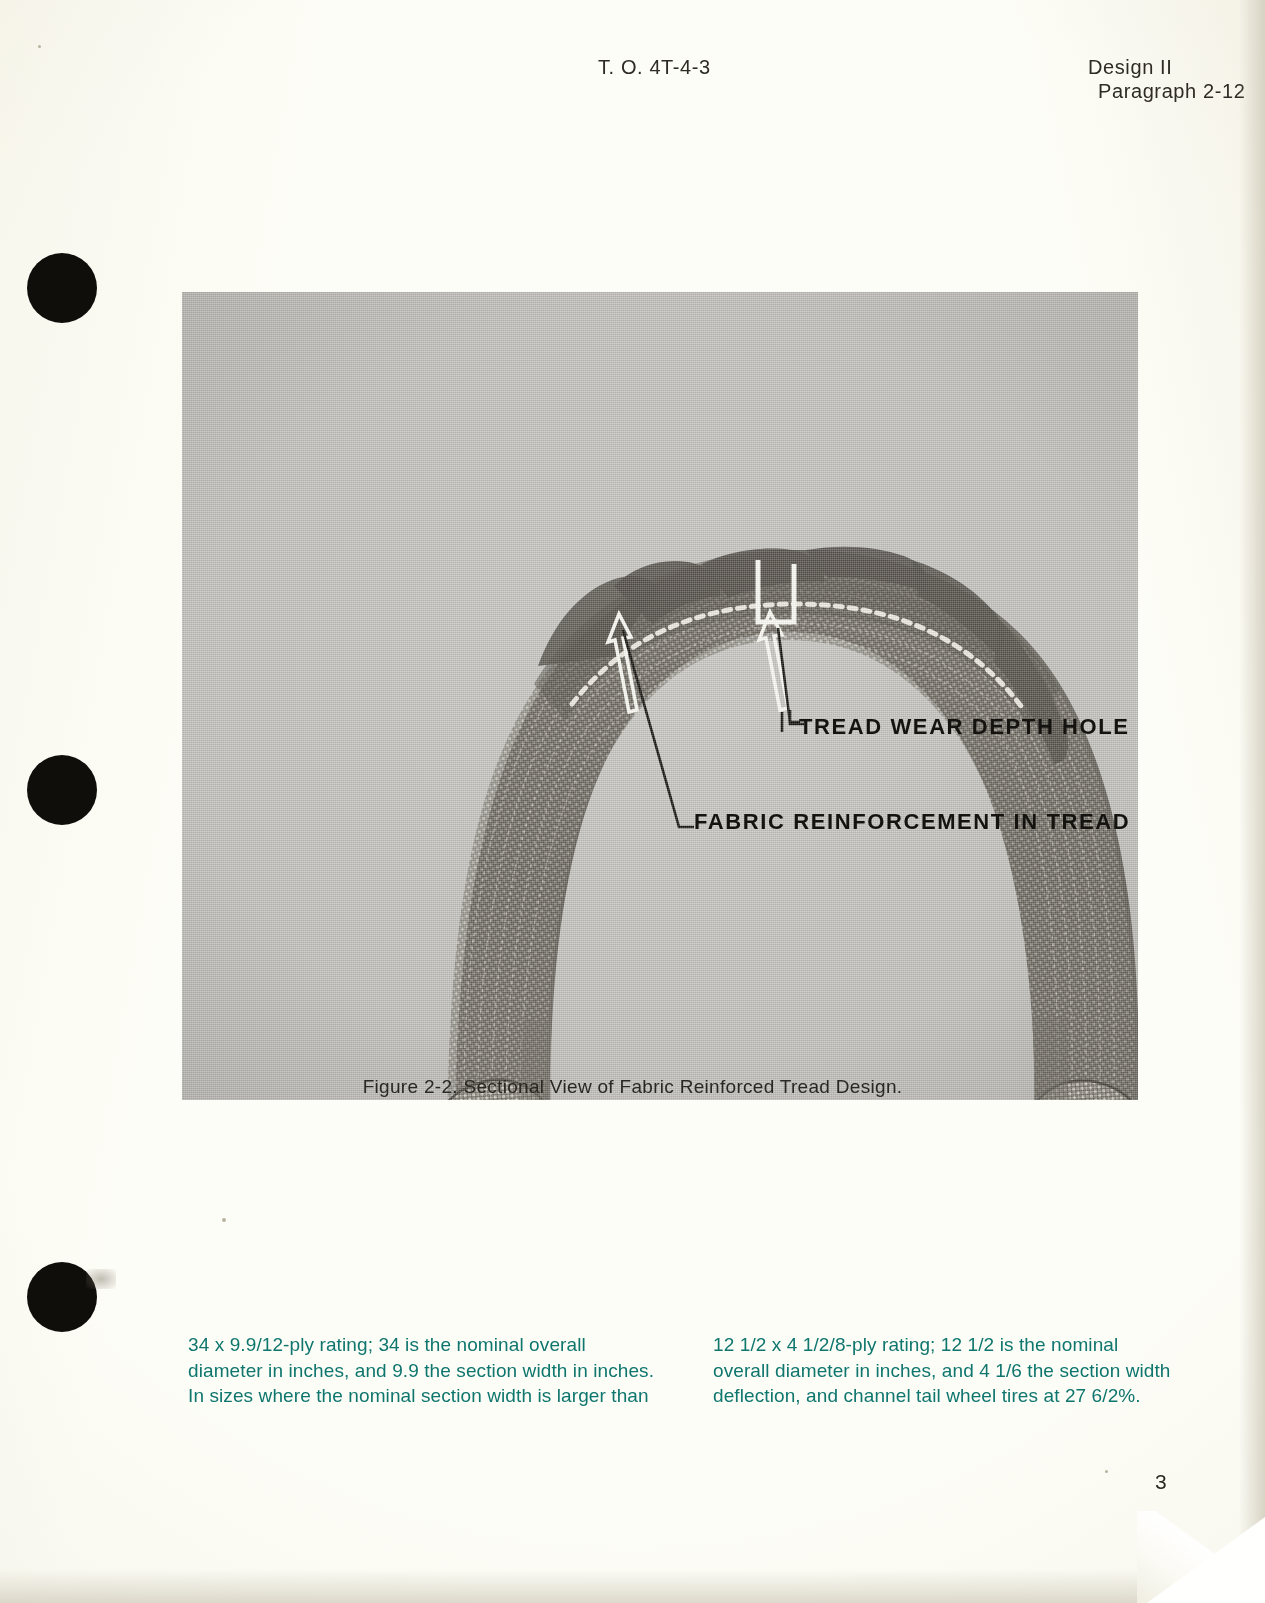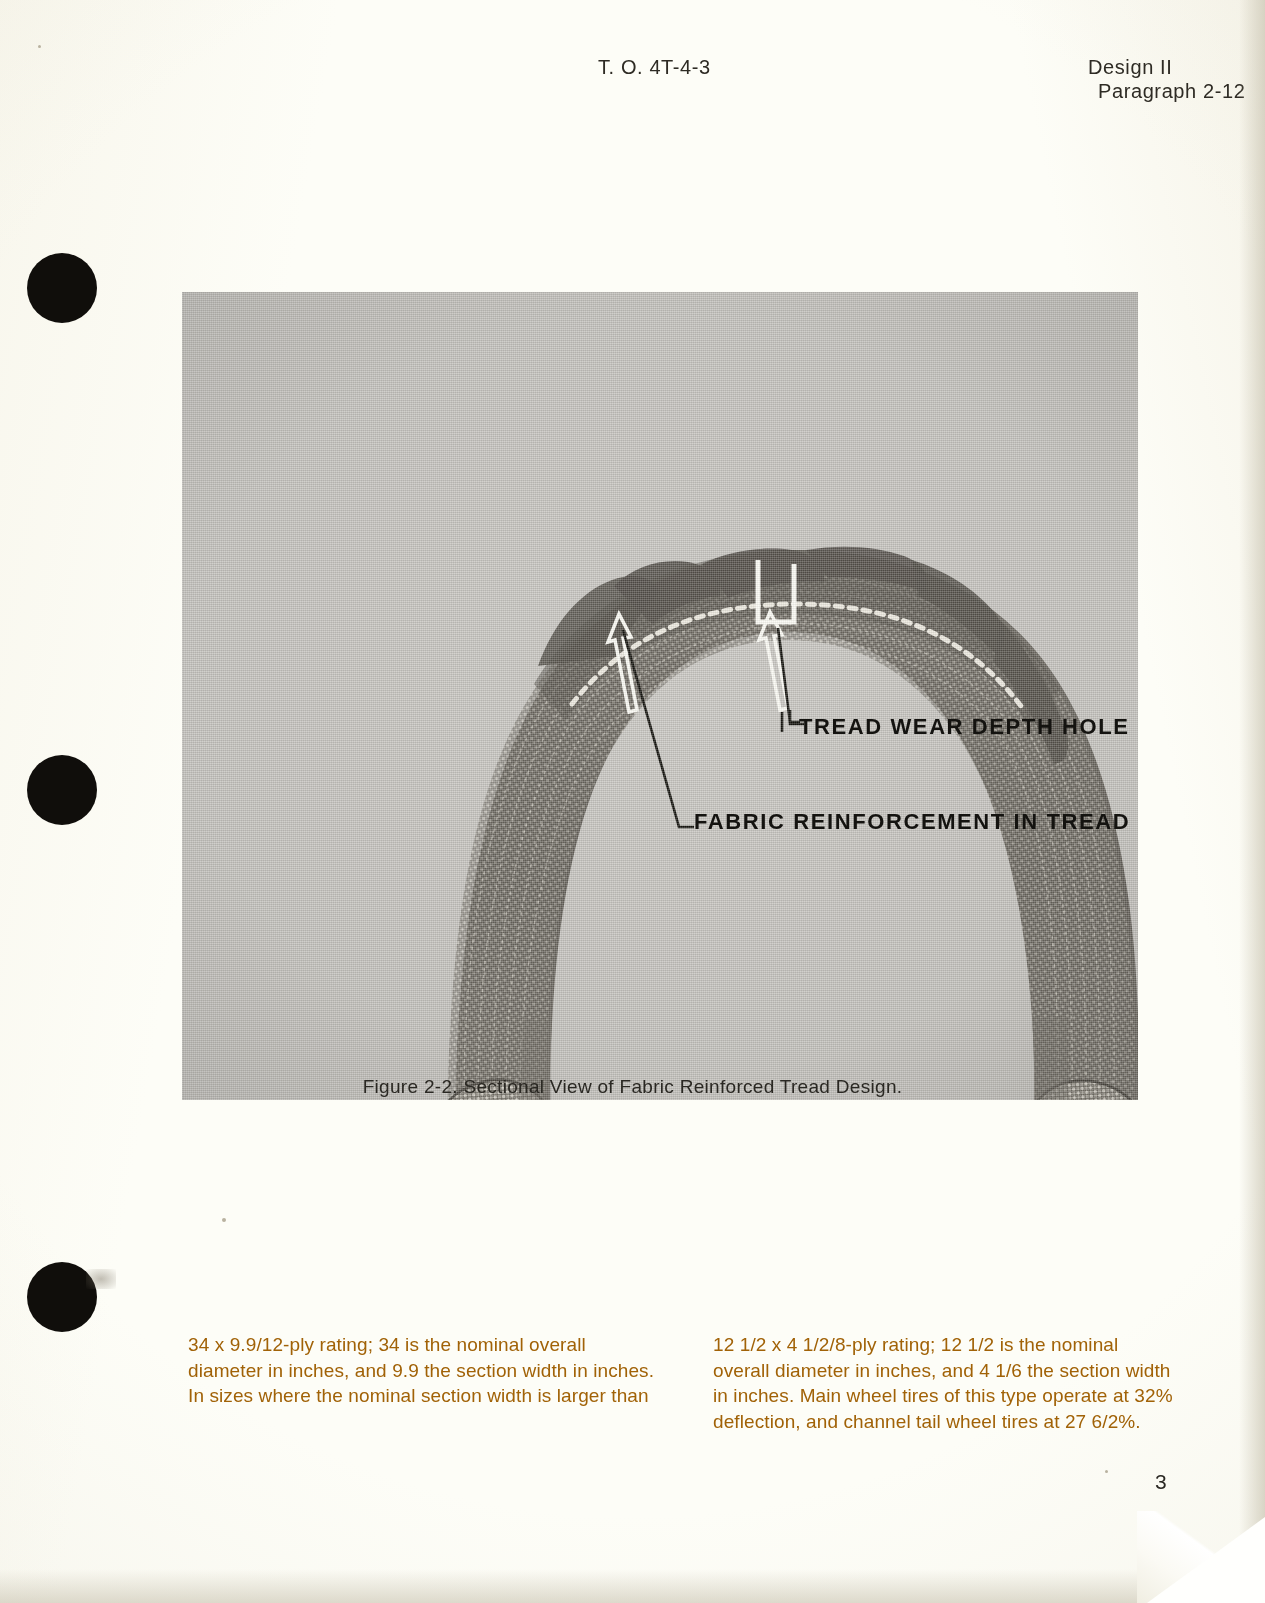--- a/index.html
+++ b/index.html
@@ -150,21 +150,21 @@
     color: #2a2823;
     letter-spacing: 0.3px;
     margin-top: 21px;
   }
 
   
   .body-col {
     position: absolute;
     font-size: 19px;
     line-height: 25.5px;
-    color: #a16207;
+    color: #0f766e;
     letter-spacing: 0.1px;
     white-space: nowrap;
   }
   #col-left  { left: 188px; top: 1332px; }
   #col-right { left: 713px; top: 1332px; }
   .body-col div { white-space: nowrap; }
 
   
   #page-number {
     position: absolute;
@@ -403,21 +403,20 @@
 
   <div class="body-col" id="col-left">
     <div>34 x 9.9/12-ply rating;  34  is  the  nominal  overall</div>
     <div>diameter in inches,  and  9.9 the  section  width  in  inches.</div>
     <div>In  sizes  where  the  nominal  section  width  is  larger  than</div>
   </div>
 
   <div class="body-col" id="col-right">
     <div>12 1/2  x  4 1/2/8-ply  rating;  12 1/2  is  the  nominal</div>
     <div>overall  diameter  in  inches,  and  4 1/6 the  section  width</div>
-    <div>in inches.  Main  wheel  tires  of  this  type  operate  at  32%</div>
     <div>deflection,  and  channel  tail  wheel  tires  at  27 6/2%.</div>
   </div>
 
   <div id="page-number">3</div>
 
   <div class="speck" style="left:222px;top:1218px;width:4px;height:4px;"></div>
   <div class="speck" style="left:1105px;top:1470px;width:3px;height:3px;"></div>
   <div class="speck" style="left:38px;top:45px;width:3px;height:3px;"></div>
 
   <div id="scan-edge-right"></div>

